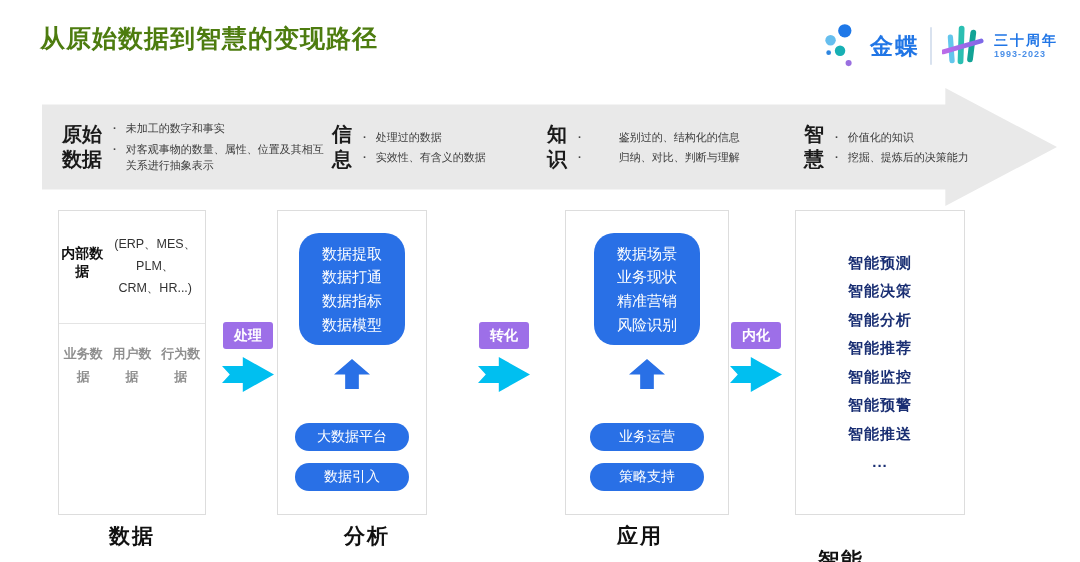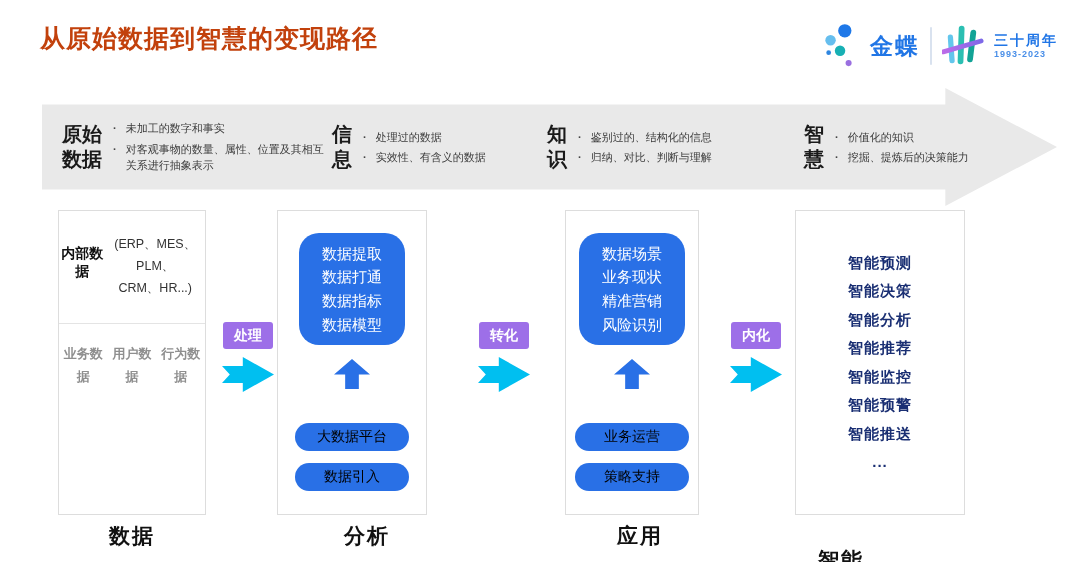--- a/index.html
+++ b/index.html
@@ -1,61 +1,61 @@
 <!DOCTYPE html>
 <html style="--blue: #2970E6; --cyan: #00BFF0; --purple: #9D6FE8; --navy: #1A2F73; --band_gray: #E9E9E9; --brand_blue: #2176E6;"><head>
 <meta charset="utf-8">
 <style>
   html,body{margin:0;padding:0;background:#fff;}
   body{width:1080px;height:562px;position:relative;overflow:hidden;
        font-family:"Liberation Sans",sans-serif;}
   .abs{position:absolute;}
 
   
-  .page-title{left:40px;top:22px;font-size:25px;font-weight:800;color:#c2410c;letter-spacing:1px;}
+  .page-title{left:40px;top:22px;font-size:25px;font-weight:800;color:#4d7c0f;letter-spacing:1px;}
   .logo{right:22px;top:20px;display:flex;align-items:center;gap:10px;height:52px;}
   .brand-name{font-size:23px;font-weight:800;color:var(--brand_blue);letter-spacing:2px;}
   .logo-divider{width:2px;height:38px;background:#d9e2ef;border-radius:1px;}
   .anniv-text{display:flex;flex-direction:column;justify-content:center;line-height:1.25;}
   .anniv-title{font-size:14px;font-weight:800;color:var(--brand_blue);letter-spacing:2px;}
   .anniv-years{font-size:9px;font-weight:700;color:#4a8fe8;letter-spacing:1px;}
 
   
   .band{left:42px;top:88px;width:1015px;height:118px;background:var(--band_gray);
         clip-path:polygon(0 14%,89% 14%,89% 0,100% 50%,89% 100%,89% 86%,0 86%);}
   .stage{position:absolute;top:0;height:100%;display:flex;align-items:center;gap:11px;}
   .stage-label{font-size:20px;font-weight:800;color:#1a1a1a;line-height:1.25;white-space:pre-line;}
   .bullets{display:flex;flex-direction:column;gap:4px;}
   .bullet-row{display:flex;font-size:11px;color:#3c3c3c;line-height:1.5;}
   .bullet-dot{margin-right:9px;font-weight:700;color:#444;}
   .s1{left:20px;}  .s1 .bullet-text{width:200px;}
   .s2{left:290px;} .s2 .bullet-text{width:155px;}
-  .s3{left:505px;} .s3 .bullet-text{width:178px;}
+  .s3{left:505px;} .s3 .bullet-text{width:178px;margin-left:28px;}
   .s4{left:762px;} .s4 .bullet-text{width:158px;}
 
   
   .col{position:absolute;top:210px;height:305px;background:#fff;border:1px solid #ddd;box-sizing:border-box;}
   .col-1{left:58px;width:148px;display:flex;flex-direction:column;}
   .col-2{left:277px;width:150px;}
-  .col-3{left:565px;width:134px;}
+  .col-3{left:565px;width:164px;}
   .col-4{left:795px;width:170px;display:flex;flex-direction:column;justify-content:center;align-items:center;}
   .col1-sec{display:flex;flex-direction:row;justify-content:center;align-items:center;text-align:center;}
   .col1-sec + .col1-sec{border-top:1px solid #e4e4e4;}
   .sec-a{height:112px;} .sec-b{height:82px;} .sec-c{flex:1;}
   .sec-title{font-size:14px;font-weight:800;color:#111;margin-bottom:8px;}
   .sec-detail{font-size:12.5px;color:#333;line-height:1.75;white-space:pre-line;}
   .gray-item{font-size:13px;font-weight:600;color:#8f8f8f;line-height:1.8;}
 
   .bluebox{position:absolute;left:50%;transform:translateX(-50%);top:22px;width:106px;height:112px;
            background:var(--blue);border-radius:20px;color:#fff;font-size:15px;line-height:1.58;
            display:flex;align-items:center;justify-content:center;text-align:center;white-space:pre-line;}
   .uparrow{position:absolute;left:50%;transform:translateX(-50%);top:148px;width:36px;height:30px;
            background:var(--blue);clip-path:polygon(50% 0,100% 52%,69% 52%,69% 100%,31% 100%,31% 52%,0 52%);}
   .btn{position:absolute;left:50%;transform:translateX(-50%);width:114px;height:28px;background:var(--blue);
-       border-radius:14px;color:#000000;font-size:14px;display:flex;align-items:center;justify-content:center;}
+       border-radius:14px;color:#ffffff;font-size:14px;display:flex;align-items:center;justify-content:center;}
   .btn-1{top:212px;} .btn-2{top:252px;}
 
   .smart-item{font-size:15px;font-weight:800;color:var(--navy);line-height:1.9;letter-spacing:1px;text-align:center;}
 
   
   .connector{position:absolute;top:322px;width:54px;display:flex;flex-direction:column;align-items:center;}
   .c1{left:221px;} .c2{left:477px;} .c3{left:729px;}
   .conn-label{width:50px;height:27px;background:var(--purple);border-radius:3px;color:#fff;
               font-size:14px;font-weight:700;display:flex;align-items:center;justify-content:center;}
   .conn-arrow{margin-top:8px;width:52px;height:35px;background:var(--cyan);

